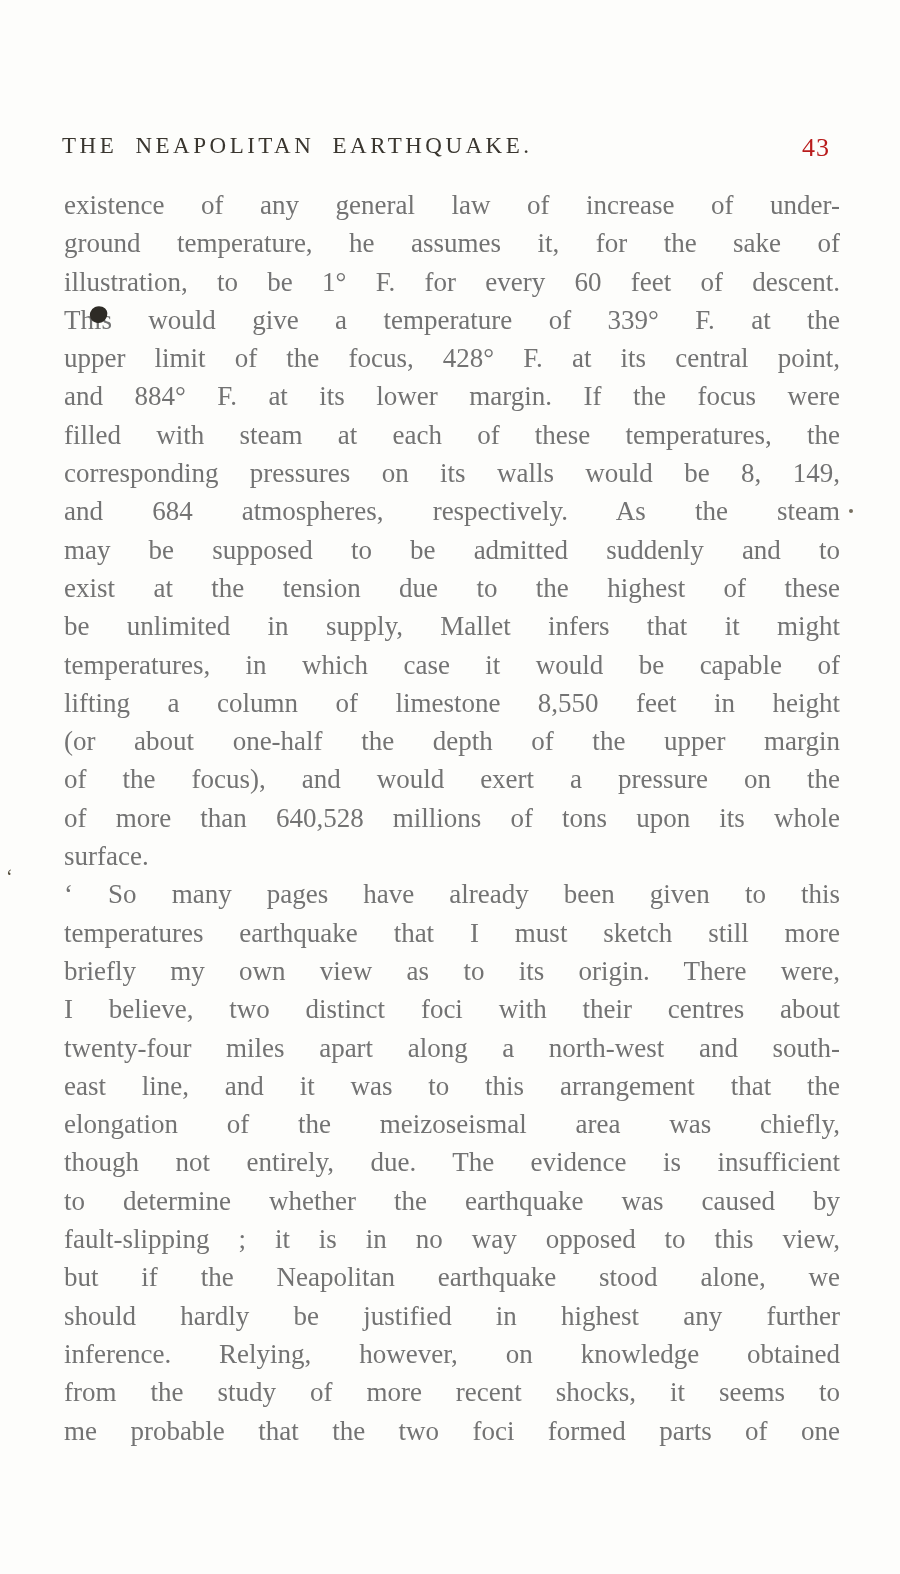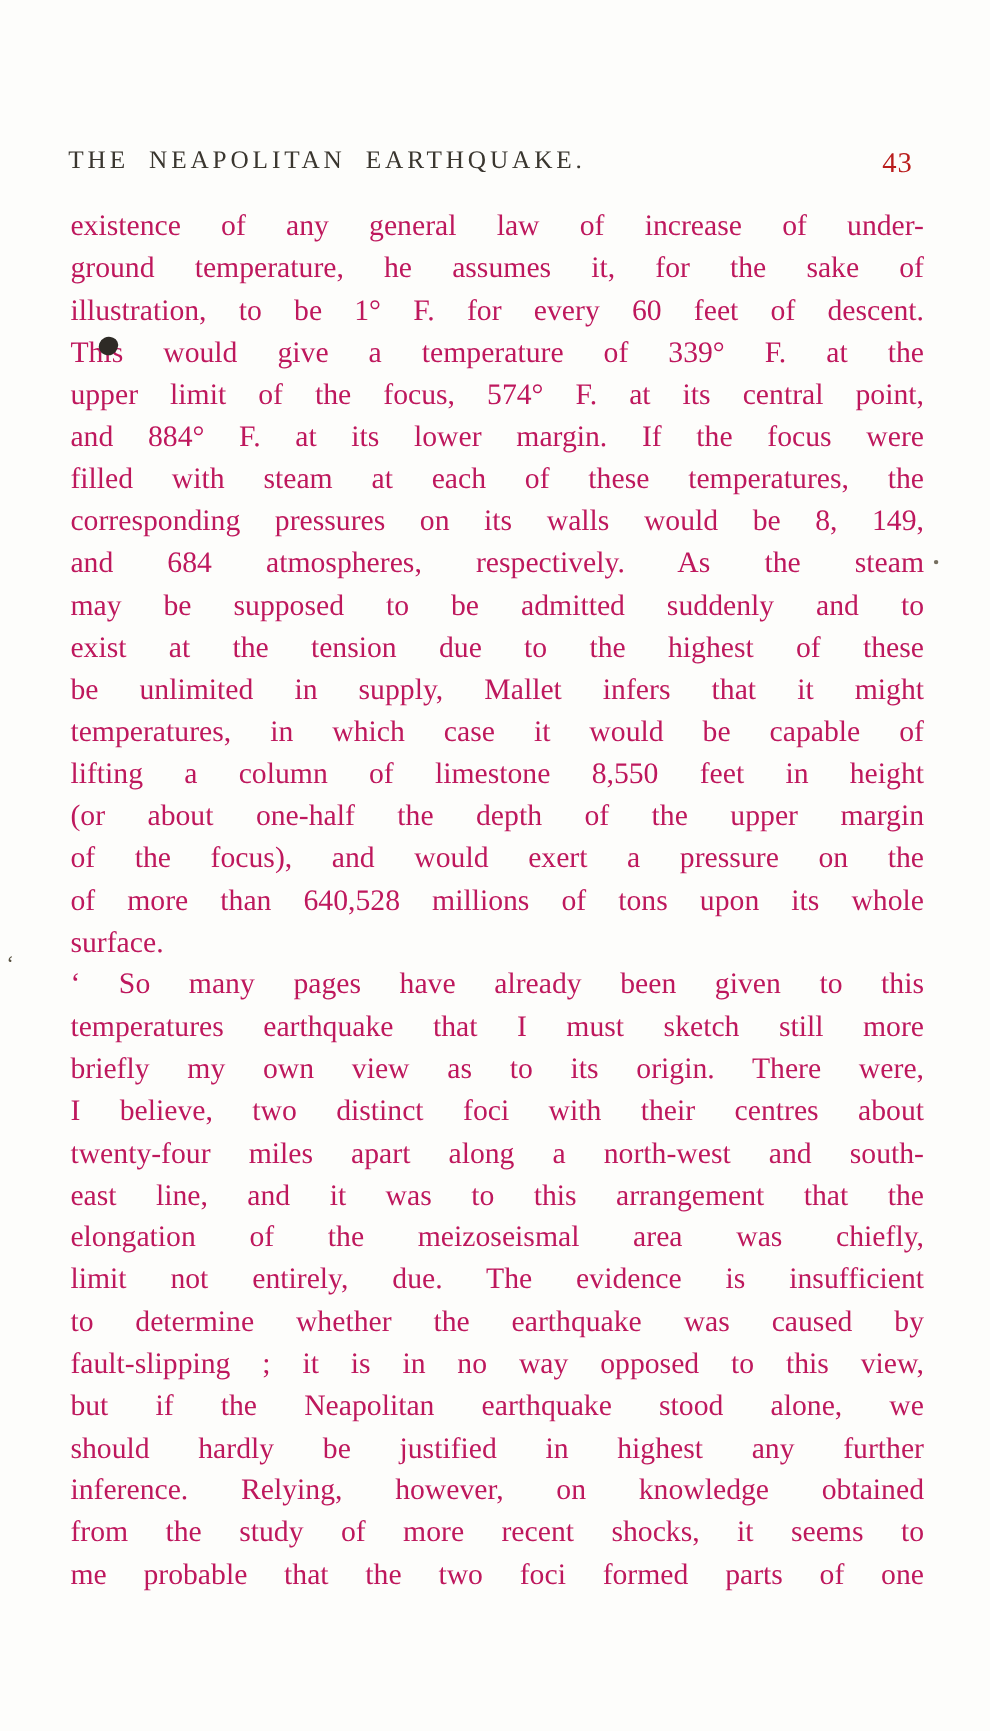--- a/index.html
+++ b/index.html
@@ -42,21 +42,21 @@
     letter-spacing: 1px;
     color: #b91c1c;
   }
   .text-block {
     position: absolute;
     top: 186px;
     left: 64px;
     width: 776px;
     font-size: 27px;
     line-height: 38.3px;
-    color: #be185d;
+    color: #737373;
   }
   .line {
     text-align: justify;
     text-align-last: justify;
   }
   .line.no-justify-last {
     text-align-last: left;
   }
   
   .ink-blot {
@@ -95,21 +95,21 @@
     <div class="running-title">THE NEAPOLITAN EARTHQUAKE.</div>
     <div class="page-number">43</div>
   </header>
 
   <main class="text-block">
       <div>
         <div class="line">existence of any general law of increase of under-</div>
         <div class="line">ground temperature, he assumes it, for the sake of</div>
         <div class="line">illustration, to be 1° F. for every 60 feet of descent.</div>
         <div class="line">This would give a temperature of 339° F. at the</div>
-        <div class="line">upper limit of the focus, 574° F. at its central point,</div>
+        <div class="line">upper limit of the focus, 428° F. at its central point,</div>
         <div class="line">and 884° F. at its lower margin. If the focus were</div>
         <div class="line">filled with steam at each of these temperatures, the</div>
         <div class="line">corresponding pressures on its walls would be 8, 149,</div>
         <div class="line">and 684 atmospheres, respectively. As the steam</div>
         <div class="line">may be supposed to be admitted suddenly and to</div>
         <div class="line">exist at the tension due to the highest of these</div>
         <div class="line">be unlimited in supply, Mallet infers that it might</div>
         <div class="line">temperatures, in which case it would be capable of</div>
         <div class="line">lifting a column of limestone 8,550 feet in height</div>
         <div class="line">(or about one-half the depth of the upper margin</div>
@@ -118,21 +118,21 @@
         <div class="line no-justify-last">surface.</div>
       </div>
       <div>
         <div class="line">‘ So many pages have already been given to this</div>
         <div class="line">temperatures earthquake that I must sketch still more</div>
         <div class="line">briefly my own view as to its origin. There were,</div>
         <div class="line">I believe, two distinct foci with their centres about</div>
         <div class="line">twenty-four miles apart along a north-west and south-</div>
         <div class="line">east line, and it was to this arrangement that the</div>
         <div class="line">elongation of the meizoseismal area was chiefly,</div>
-        <div class="line">limit not entirely, due. The evidence is insufficient</div>
+        <div class="line">though not entirely, due. The evidence is insufficient</div>
         <div class="line">to determine whether the earthquake was caused by</div>
         <div class="line">fault-slipping ; it is in no way opposed to this view,</div>
         <div class="line">but if the Neapolitan earthquake stood alone, we</div>
         <div class="line">should hardly be justified in highest any further</div>
         <div class="line">inference. Relying, however, on knowledge obtained</div>
         <div class="line">from the study of more recent shocks, it seems to</div>
         <div class="line">me probable that the two foci formed parts of one</div>
       </div>
     </main>
 

